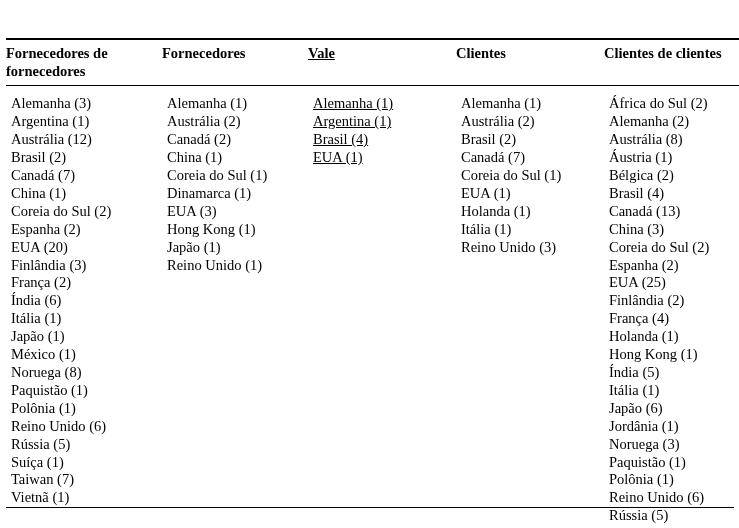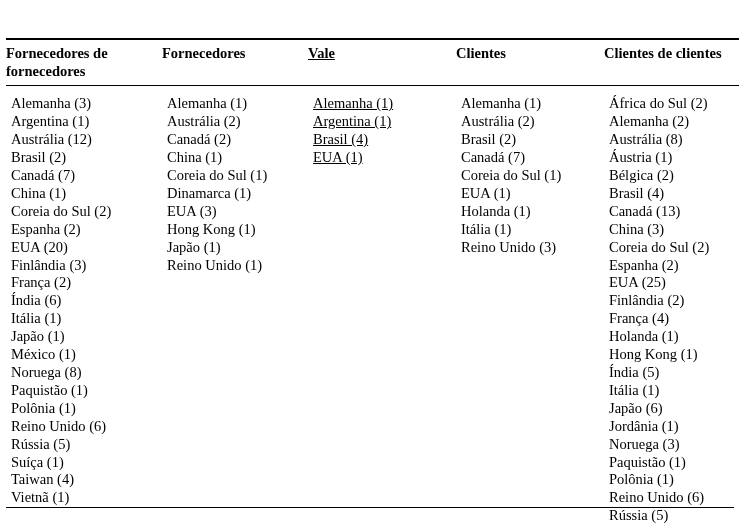--- a/index.html
+++ b/index.html
@@ -104,21 +104,21 @@
               <li>Índia (6)</li>
               <li>Itália (1)</li>
               <li>Japão (1)</li>
               <li>México (1)</li>
               <li>Noruega (8)</li>
               <li>Paquistão (1)</li>
               <li>Polônia (1)</li>
               <li>Reino Unido (6)</li>
               <li>Rússia (5)</li>
               <li>Suíça (1)</li>
-              <li>Taiwan (4)</li>
+              <li>Taiwan (7)</li>
               <li>Vietnã (1)</li>
             </ul>
           </td>
           <td class="col1">
             <ul class="entries">
               <li>Alemanha (1)</li>
               <li>Austrália (2)</li>
               <li>Canadá (2)</li>
               <li>China (1)</li>
               <li>Coreia do Sul (1)</li>

